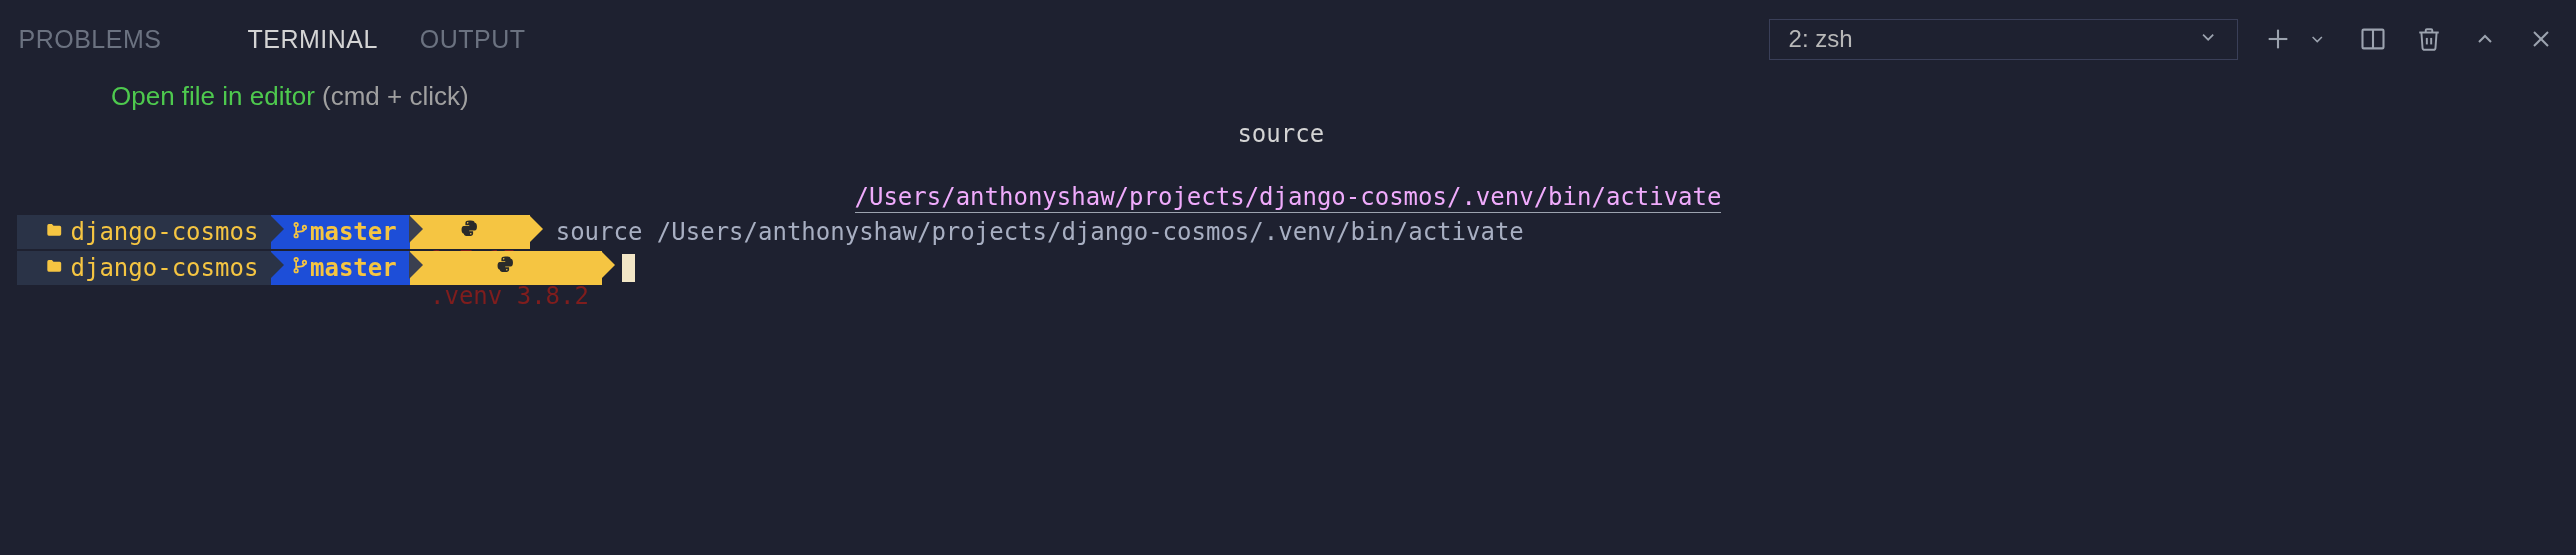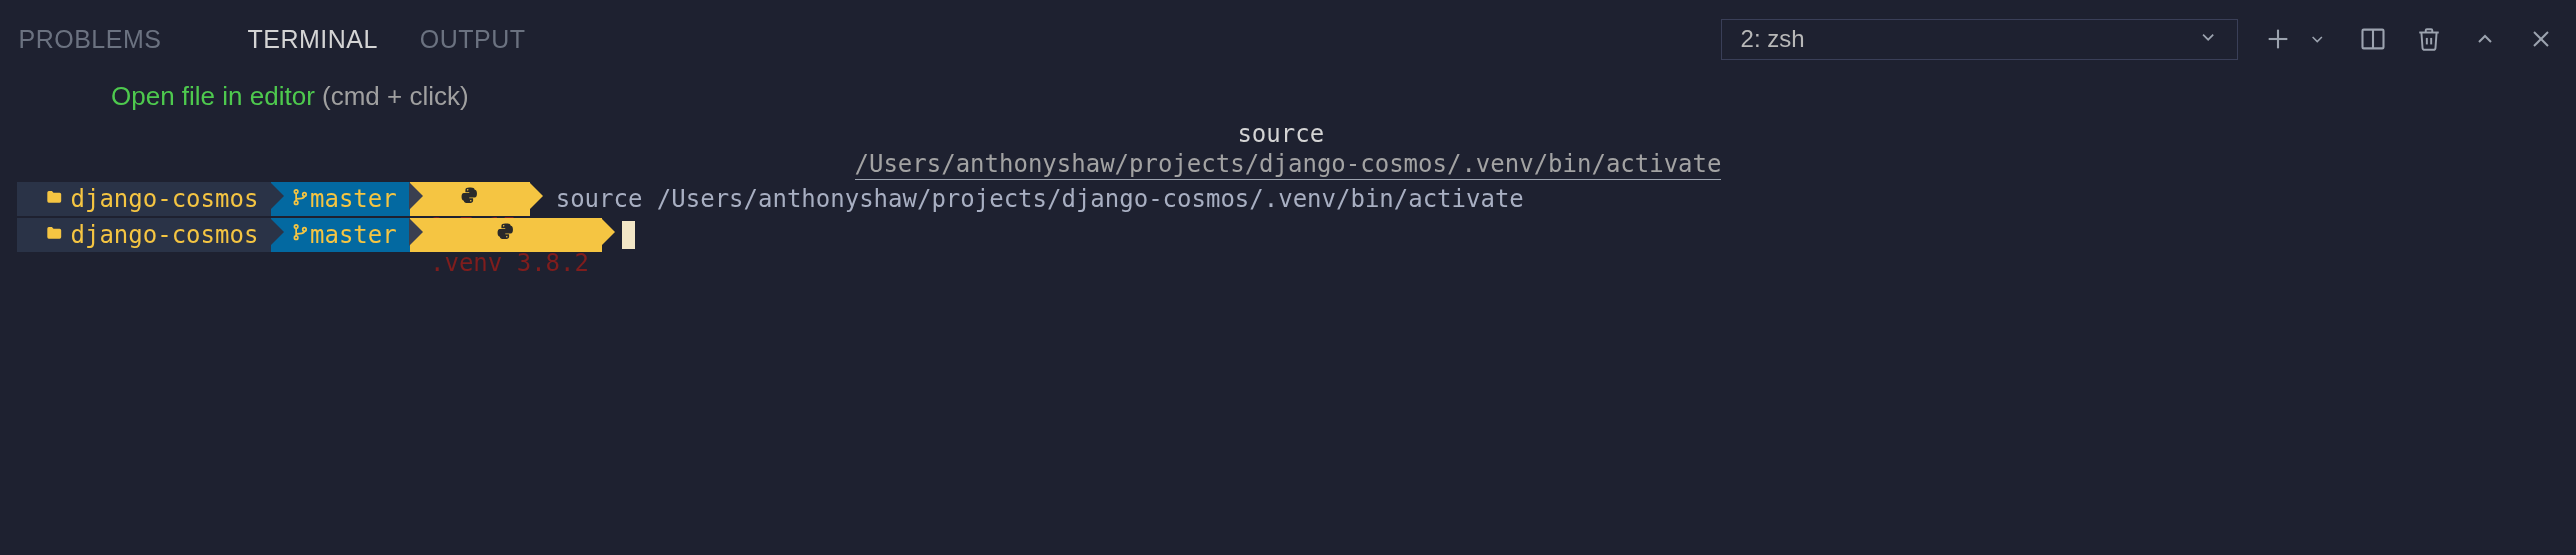--- a/index.html
+++ b/index.html
@@ -39,21 +39,21 @@
       display: flex;
       align-items: center;
       gap: 23px;
     }
     .terminal-select {
       display: flex;
       align-items: center;
       justify-content: space-between;
       border: 0.9px solid #3a3f58;
       padding: 5.5px 18.5px;
-      width: 517px;
+      width: 469px;
       color: #b8b8b8;
       font-size: 24px;
       cursor: pointer;
     }
     .icon-btn {
       color: #9ca3af;
       cursor: pointer;
       display: flex;
       align-items: center;
       justify-content: center;
@@ -78,21 +78,21 @@
       line-height: 1.25;
     }
     .term-line {
       display: flex;
       align-items: center;
       flex-wrap: nowrap;
       white-space: pre;
       flex-direction: column;
     }
     .source-word { color: #d4d4d4; }
-    .path-underline { color: #a3a3a3; border-bottom: 0.9px solid #9ca3af; }
+    .path-underline { color: #f0abfc; border-bottom: 0.9px solid #9ca3af; margin-top: 33px; }
     .prompt-line {
       display: flex;
       align-items: center;
       margin-top: 1.8px;
     }
     .seg {
       display: inline-flex;
       align-items: center;
       padding: 0 13px 0 20.3px;
       position: relative;
@@ -108,22 +108,23 @@
       border-left: 14px solid;
       z-index: 2;
     }
     .seg-dir {
       background: #2a3347;
       color: #f5c542;
       padding-left: 28px;
     }
     .seg-dir::after { border-left-color: #2a3347; }
     .seg-branch {
-      background: #0369a1;
+      background: #1d4ed8;
       color: #f5c542;
+      font-weight: bold;
     }
     .seg-branch::after { border-left-color: #3a3f50; }
     .seg-py {
       background: #f5c542;
       color: #7f1d1d;
       flex-direction: column;
     }
     .seg-py::after { border-left-color: #f5c542; }
     .folder-icon { margin-right: 7.4px; color: #f5c542; }
     .branch-icon { margin-right: 1.8px; color: #f5c542; }

